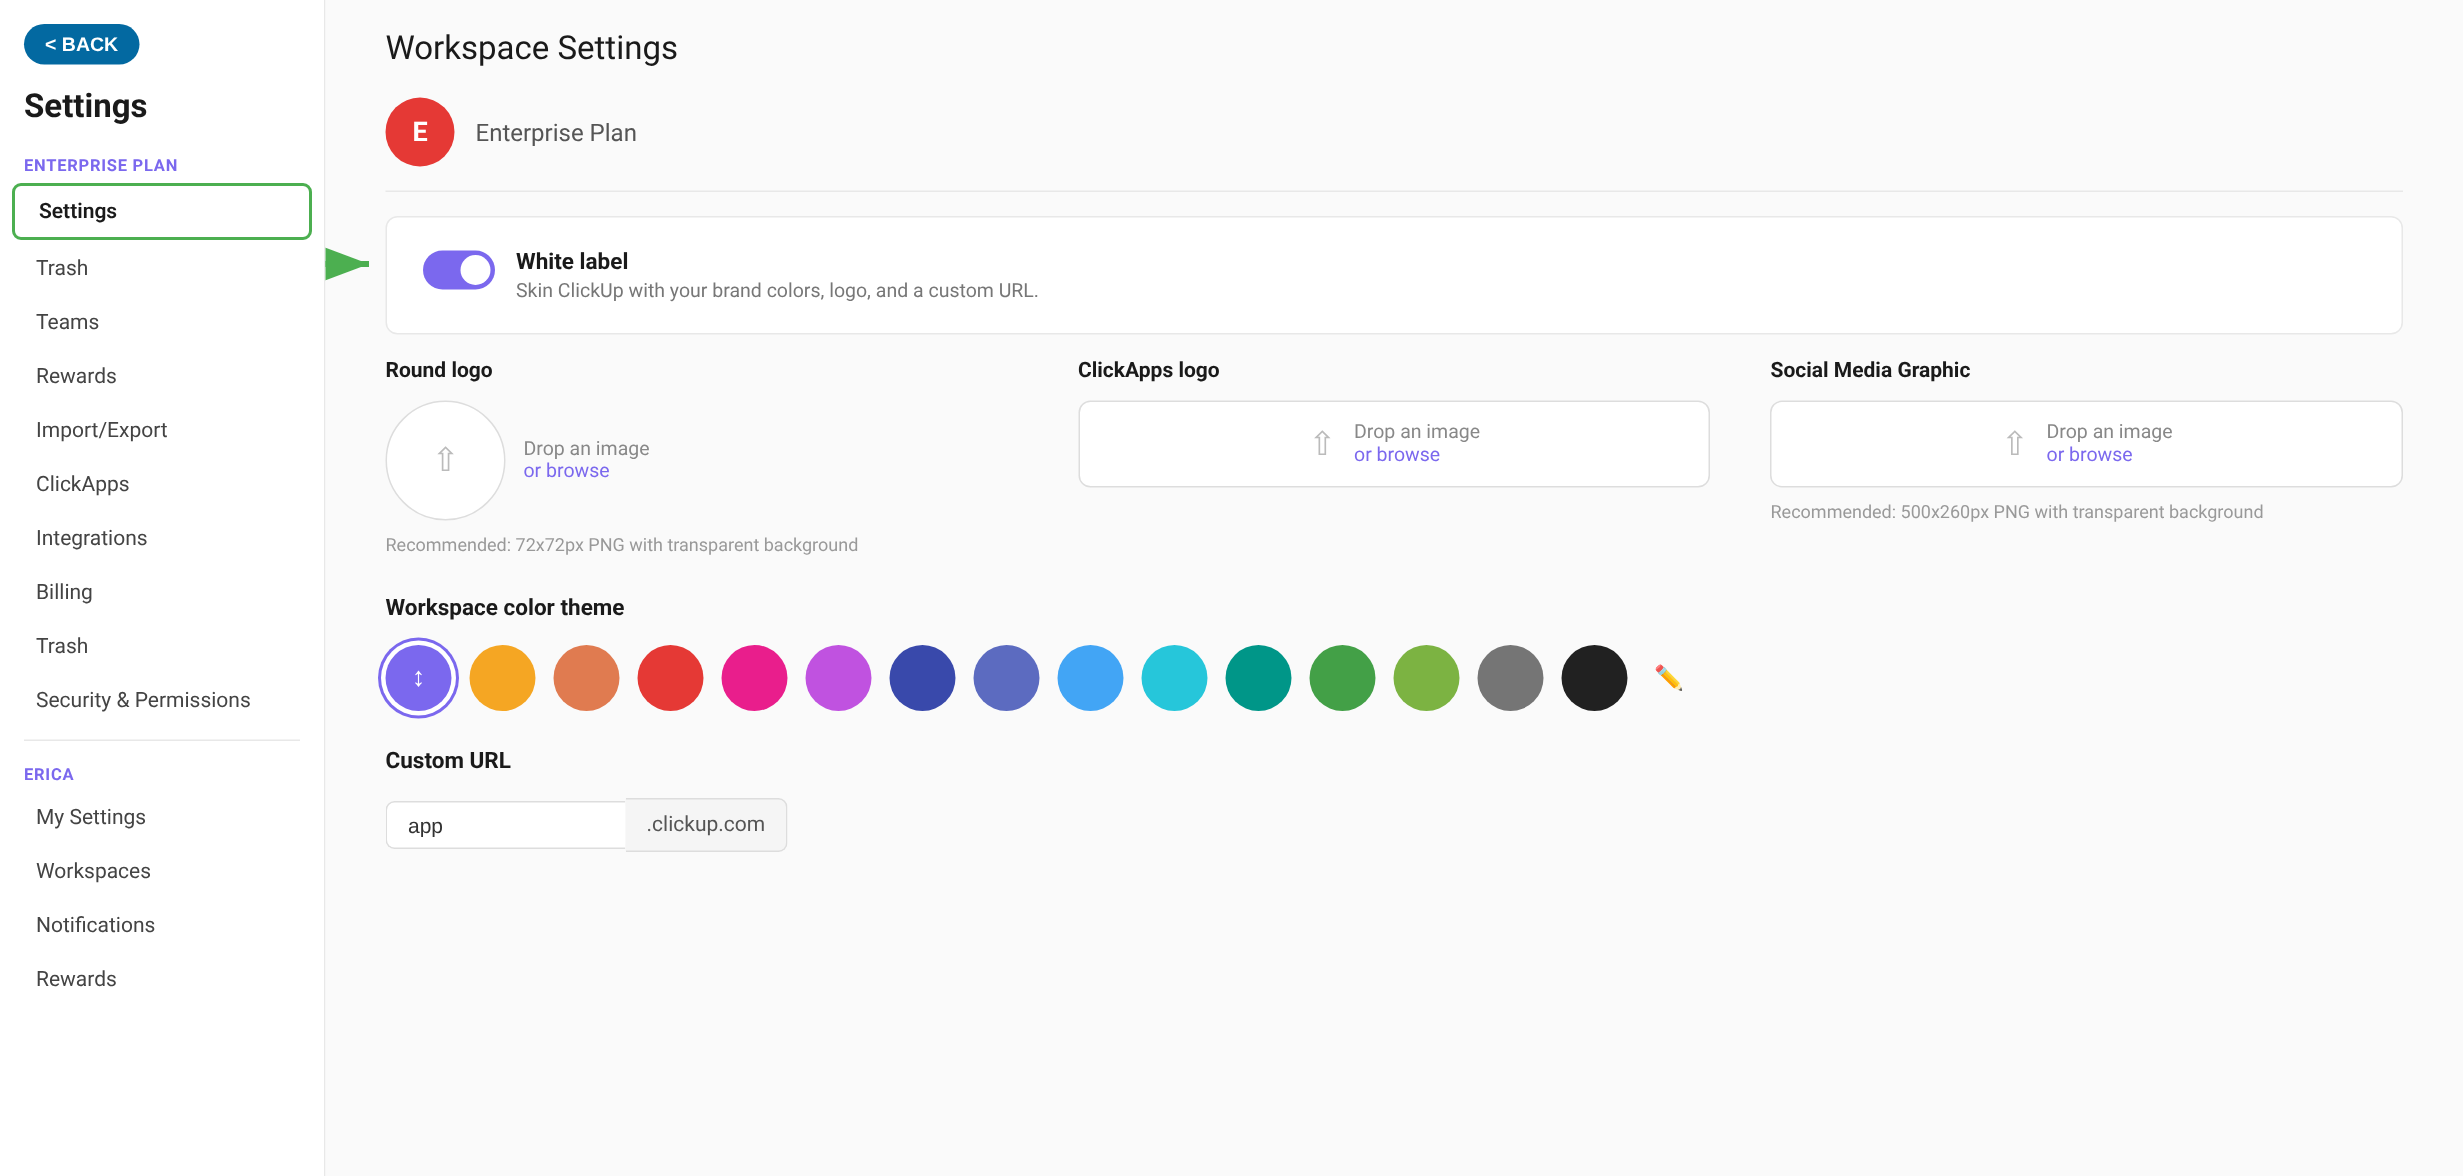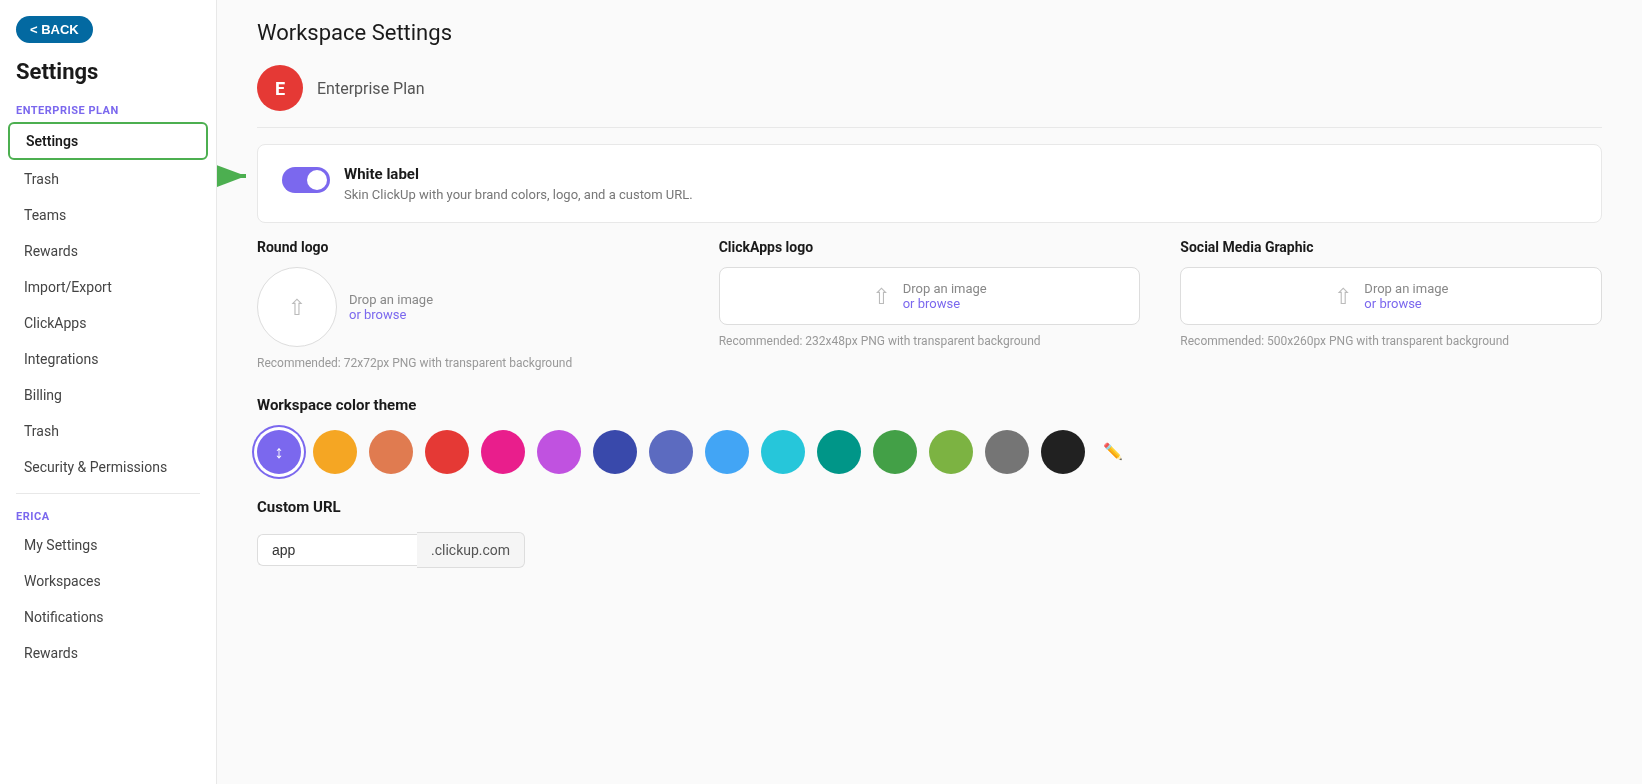--- a/index.html
+++ b/index.html
@@ -350,21 +350,20 @@
 
     <div class="logo-section">
       <h4>ClickApps logo</h4>
       <div class="rect-upload" style="margin-bottom:8px;">
         <span style="color:#bbb; font-size:22px;">⇧</span>
         <div>
           <div style="font-size:13px;color:#888;">Drop an image</div>
           <div style="font-size:13px;"><span style="color:#7b68ee; cursor:pointer;">or browse</span></div>
         </div>
       </div>
-      <div class="logo-rec">Recommended: 232x48px PNG with transparent background</div>
     </div>
 
     <div class="logo-section">
       <h4>Social Media Graphic</h4>
       <div class="rect-upload" style="margin-bottom:8px;">
         <span style="color:#bbb; font-size:22px;">⇧</span>
         <div>
           <div style="font-size:13px;color:#888;">Drop an image</div>
           <div style="font-size:13px;"><span style="color:#7b68ee; cursor:pointer;">or browse</span></div>
         </div>

